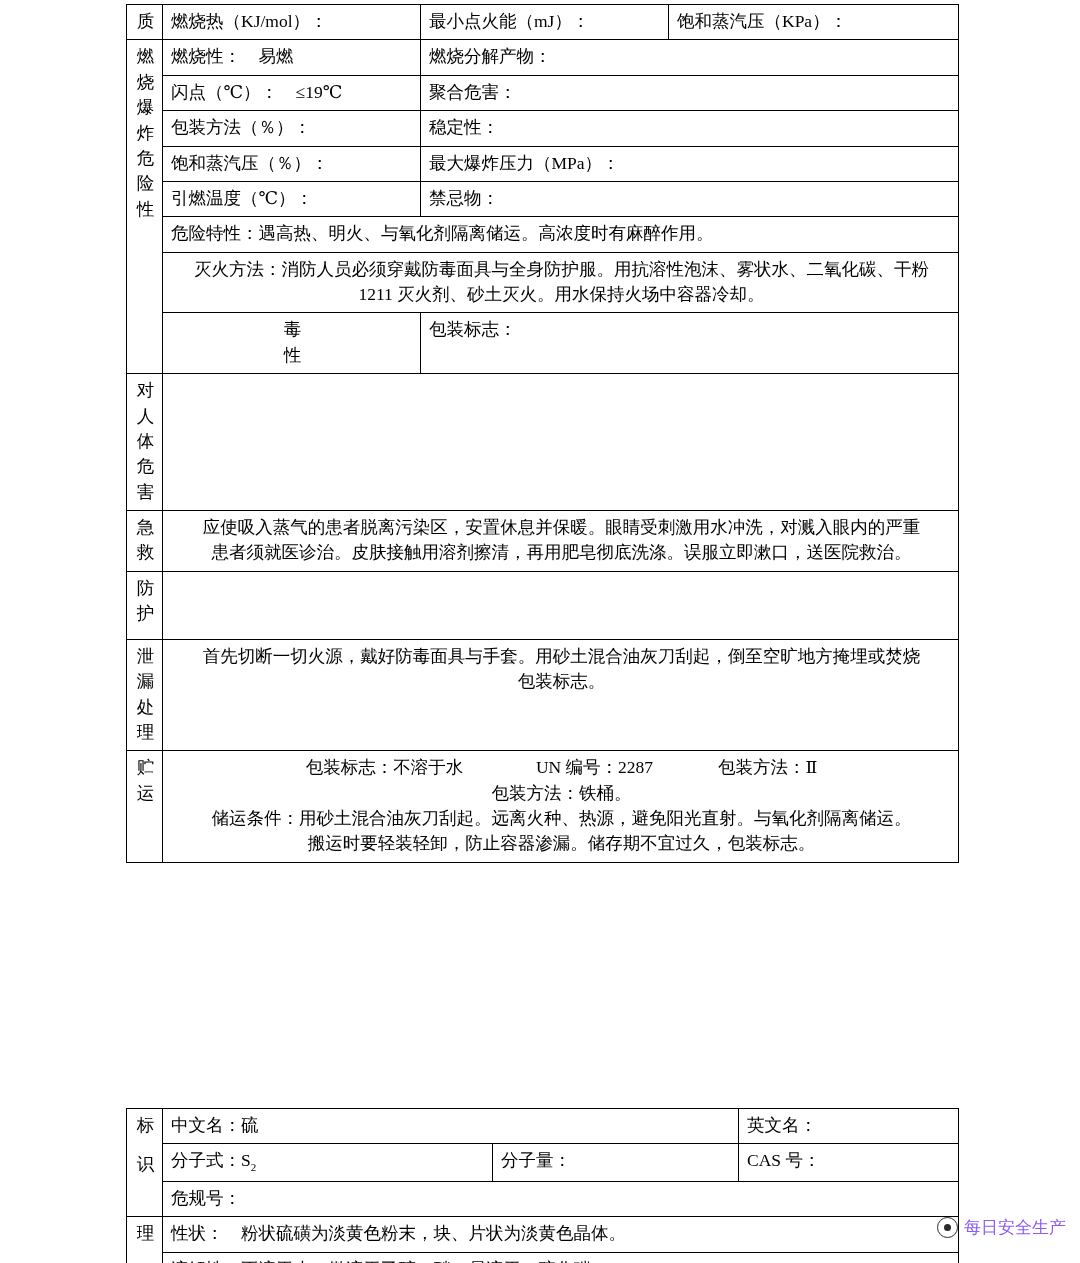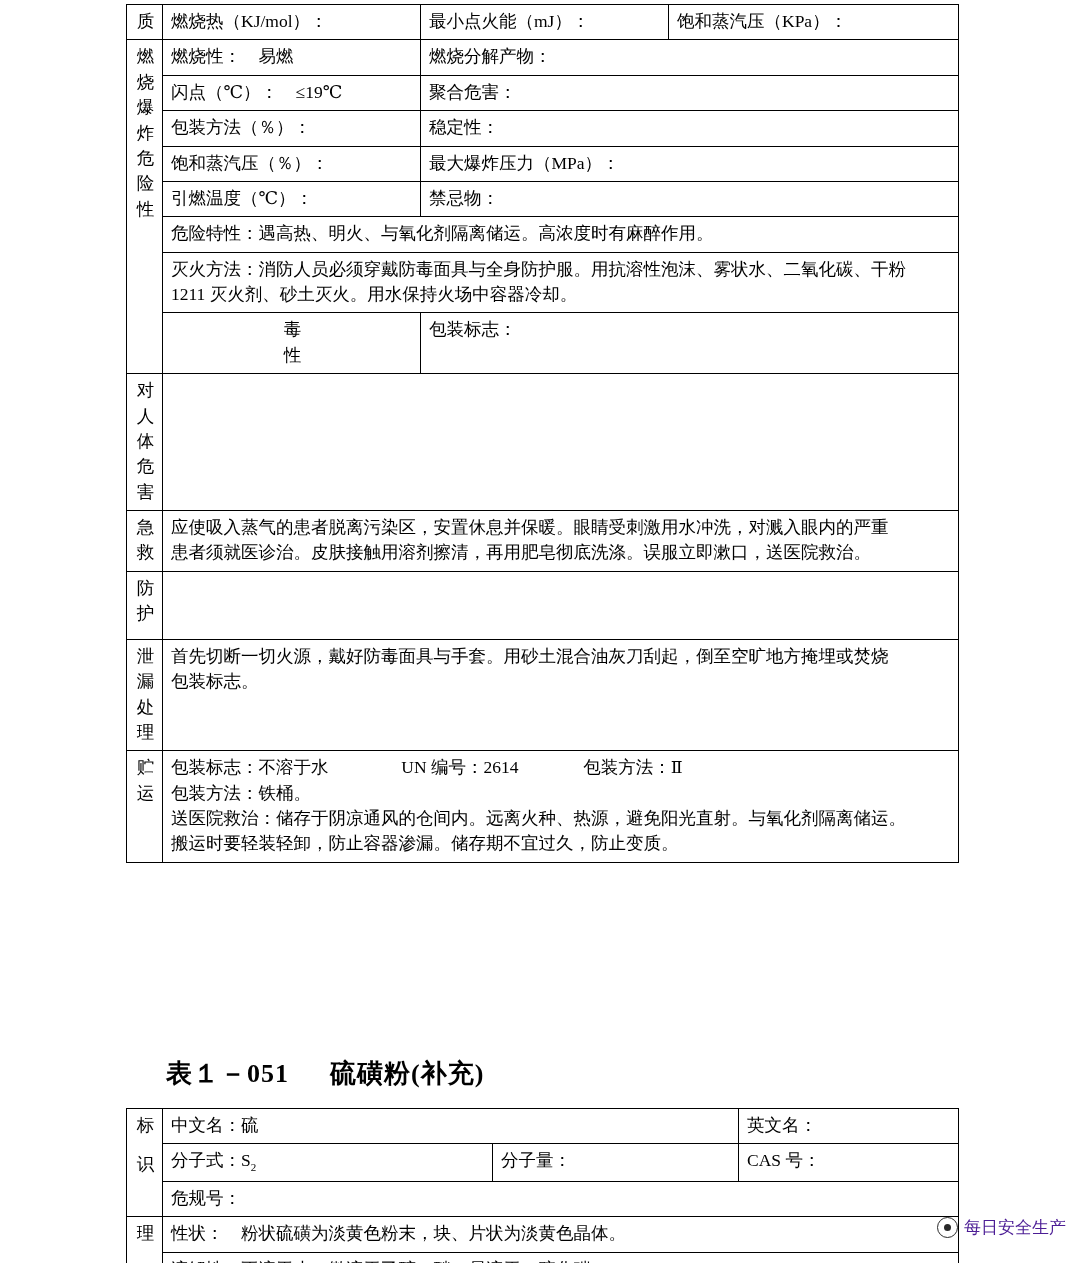--- a/index.html
+++ b/index.html
@@ -71,33 +71,33 @@
     font-weight: bold;
     font-family: "Liberation Serif", "DejaVu Serif", serif;
     letter-spacing: 1px;
     white-space: nowrap;
   }
   .caption .cap-gap {
     display: inline-block;
     width: 26px;
   }
 
-  .cell-txt { display: block; }
+  .cell-txt { display: block; text-align: center; }
 
   sub { font-size: 11px; vertical-align: sub; }
 
   
   .watermark {
     position: absolute;
     right: 14px;
     top: 1216px;
     display: flex;
     align-items: center;
     gap: 6px;
-    color: #4c1d95;
+    color: #8b5cf6;
     font-size: 17px;
     font-family: "Liberation Sans", sans-serif;
     white-space: nowrap;
   }
   .wm-circle {
     width: 19px;
     height: 19px;
     border: 1.6px solid #2a2a2a;
     border-radius: 50%;
     position: relative;
@@ -235,37 +235,32 @@
 
       <tr>
         <td class="vlabel">
           <span>贮</span>
           <span>运</span>
         </td>
         <td colspan="3">
           <span class="cell-txt">
             <span>包装标志：不溶于水</span>
             <span style="display:inline-block;width:64px"></span>
-            <span>UN 编号：2614</span>
+            <span>UN 编号：2287</span>
             <span style="display:inline-block;width:56px"></span>
             <span>包装方法：Ⅱ</span>
           </span>
           <span class="cell-txt">包装方法：铁桶。</span>
-          <span class="cell-txt">送医院救治：储存于阴凉通风的仓间内。远离火种、热源，避免阳光直射。与氧化剂隔离储运。</span>
-          <span class="cell-txt">搬运时要轻装轻卸，防止容器渗漏。储存期不宜过久，防止变质。</span>
+          <span class="cell-txt">储运条件：用砂土混合油灰刀刮起。远离火种、热源，避免阳光直射。与氧化剂隔离储运。</span>
+          <span class="cell-txt">搬运时要轻装轻卸，防止容器渗漏。储存期不宜过久，包装标志。</span>
         </td>
       </tr>
     </tbody>
   </table>
 
-  <div class="caption">
-    <span>表１－051</span>
-    <span class="cap-gap"></span>
-    <span>硫磺粉(补充)</span>
-  </div>
 
   <table class="msds" id="table-bottom">
     <colgroup>
       <col style="width:36px">
       <col style="width:330px">
       <col style="width:246px">
       <col style="width:220px">
     </colgroup>
     <tbody>
       <tr>

